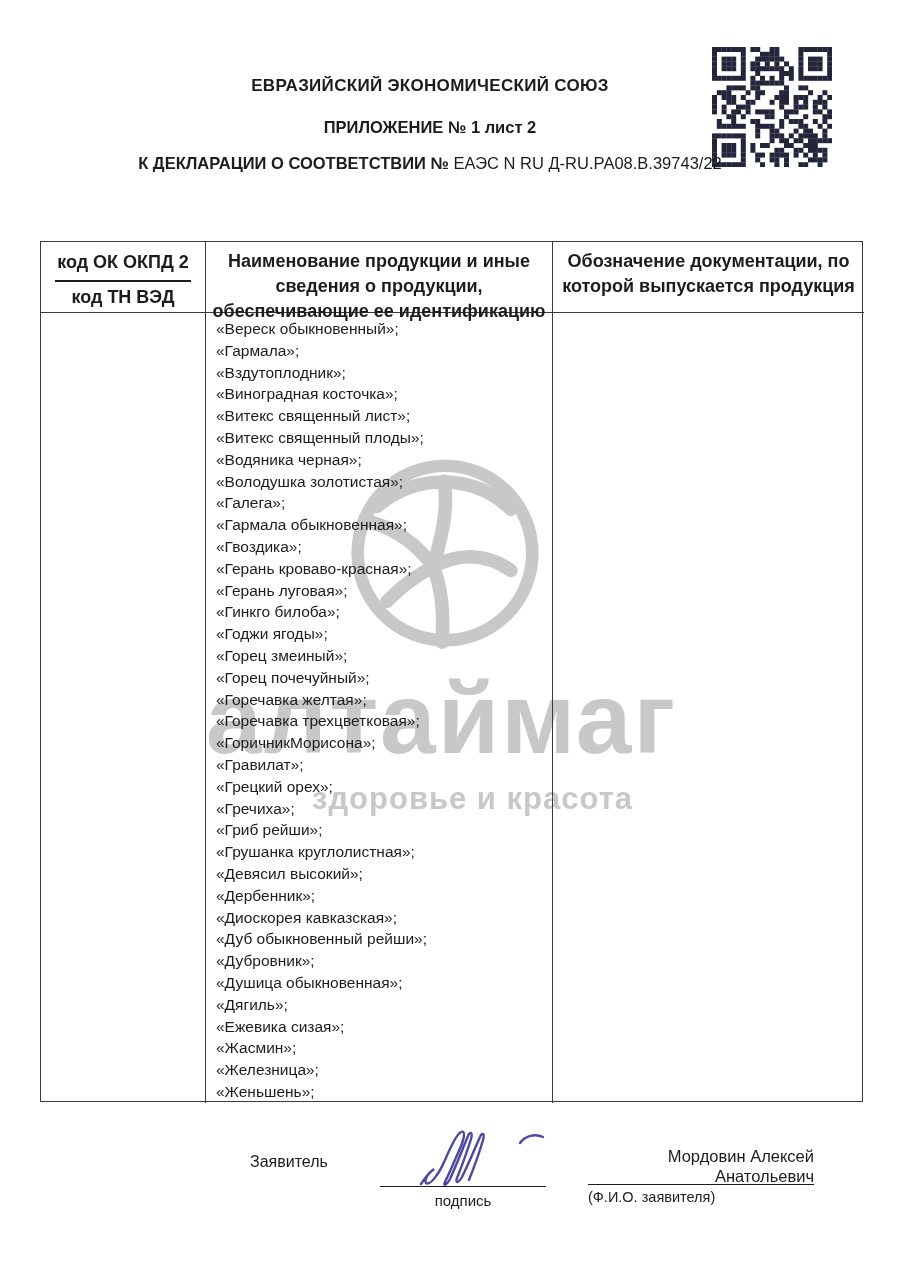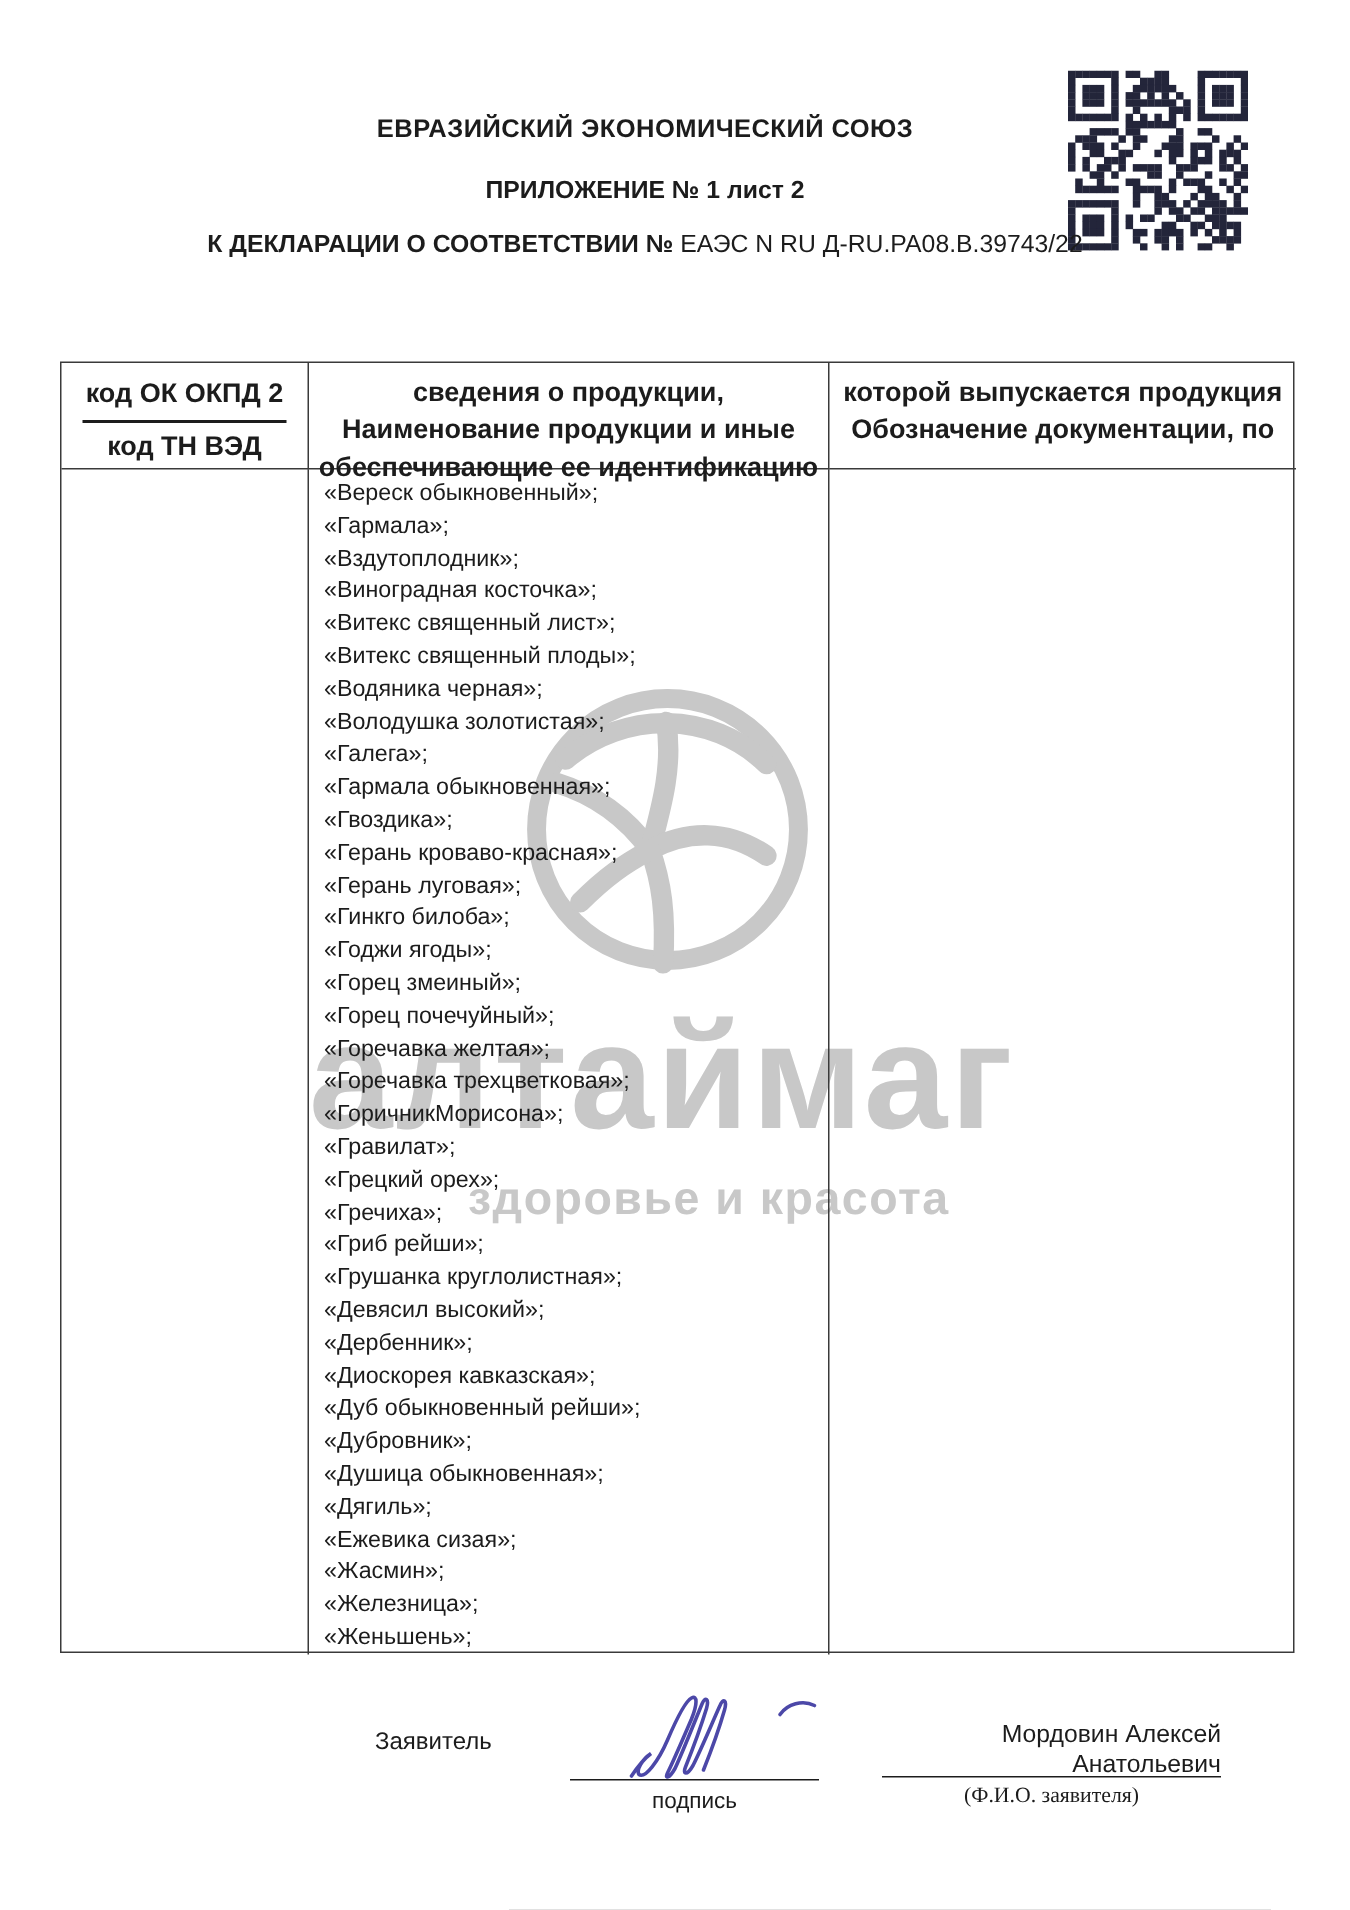--- a/index.html
+++ b/index.html
@@ -54,21 +54,21 @@
   .th-c3{padding-top:7px;line-height:25px;}
   .td-list{padding:5px 6px 0 10px;font-size:15.5px;line-height:21.8px;}
 
   
   .ft-applicant{position:absolute;left:250px;top:1153px;font-size:16px;z-index:3;}
   .sig-svg{position:absolute;left:413px;top:1126px;width:140px;height:64px;z-index:3;}
   .sig-line{position:absolute;left:380px;top:1186px;width:166px;border-top:1.6px solid var(--ink);z-index:3;}
   .sig-caption{position:absolute;left:380px;top:1192px;width:166px;text-align:center;font-size:15px;z-index:3;}
   .fio{position:absolute;left:588px;top:1146px;width:226px;text-align:right;font-size:16.5px;line-height:20px;z-index:3;}
   .fio-line{position:absolute;left:588px;top:1184px;width:226px;border-top:1.6px solid var(--ink);z-index:3;}
-  .fio-caption{position:absolute;left:588px;top:1189px;width:226px;text-align:center;font-size:14.5px;z-index:3;font-family:Liberation Serif, serif;}
+  .fio-caption{position:absolute;left:588px;top:1189px;width:226px;font-size:14.5px;z-index:3;}
 </style>
 </head>
 <body>
 
 <div class="page">
 
   <svg class="wm-logo" viewBox="0 0 200 200">
     <g fill="none" stroke="var(--watermark)" stroke-width="14" stroke-linecap="round">
       <circle cx="100" cy="100" r="90" stroke-width="13"></circle>
       <path d="M97,192 C99,158 96,136 88,114"></path>
@@ -409,27 +409,27 @@
       </g>
     </svg>
 
   <div class="tbl">
     <div class="cell th th-c1">
       <div>код ОК ОКПД 2</div>
       <div class="c1-divider"></div>
       <div>код ТН ВЭД</div>
     </div>
     <div class="cell th th-c2">
+      <div>Наименование продукции и иные</div>
       <div>сведения о продукции,</div>
-      <div>Наименование продукции и иные</div>
       <div>обеспечивающие ее идентификацию</div>
     </div>
     <div class="cell th th-c3">
+      <div>Обозначение документации, по</div>
       <div>которой выпускается продукция</div>
-      <div>Обозначение документации, по</div>
     </div>
     <div class="cell"></div>
     <div class="cell td-list">
         <div>«Вереск обыкновенный»;</div>
         <div>«Гармала»;</div>
         <div>«Вздутоплодник»;</div>
         <div>«Виноградная косточка»;</div>
         <div>«Витекс священный лист»;</div>
         <div>«Витекс священный плоды»;</div>
         <div>«Водяника черная»;</div>

